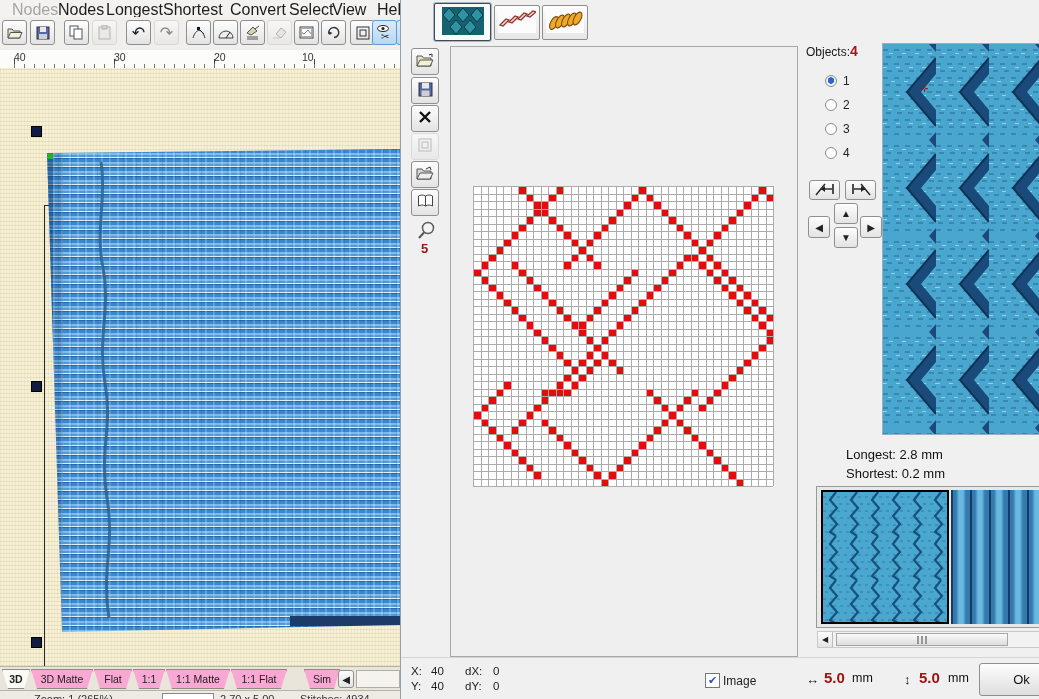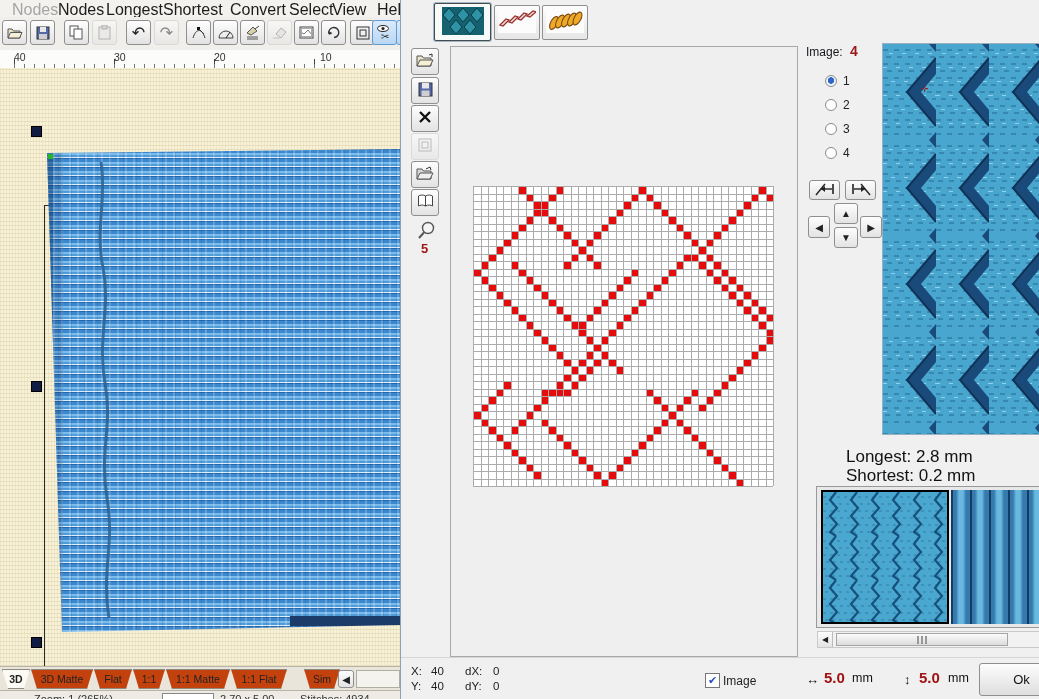--- a/index.html
+++ b/index.html
@@ -34,21 +34,21 @@
      clip-path:polygon(2px 5px,355px 1px,355px 477px,17px 484px);
      background-image:
        linear-gradient(90deg,rgba(16,62,116,.55) 0 8px,rgba(16,62,116,.22) 8px 18px,rgba(0,0,0,0) 18px),
        repeating-linear-gradient(90deg,rgba(255,255,255,.20) 0 2px,rgba(0,0,0,0) 2px 8px),
        repeating-linear-gradient(90deg,rgba(10,50,100,.12) 0 1px,rgba(0,0,0,0) 1px 13px),
        repeating-linear-gradient(0deg,#7bbcec 0 2px,#3c88cf 2px 5px,#2467ad 5px 6px,#ddeefb 6px 7px,#4f9ad8 7px 9px);}
   .darkstrip{position:absolute;left:245px;top:468px;width:110px;height:10px;background:#1b3c69;}
   .origin{position:absolute;left:3px;top:6px;width:5px;height:5px;background:#23b523;}
   .tabbar{position:absolute;left:0;top:666px;width:400px;height:24px;background:#e9e5db;border-top:1px solid #b7b3a8;}
   .vtab{position:absolute;top:2px;height:20px;line-height:20px;text-align:center;font-size:10.5px;color:#222;
-     background:#c2410c;clip-path:polygon(0 0,100% 0,calc(100% - 6px) 100%,6px 100%);
+     background:#f9a8d4;clip-path:polygon(0 0,100% 0,calc(100% - 6px) 100%,6px 100%);
      box-shadow:inset 0 0 0 1px #8d8a80;}
   .vtab.sel{background:#fbfaf5;font-weight:bold;}
   .sbar{position:absolute;left:0;top:690px;width:400px;height:22px;background:#edebe4;border-top:1px solid #b7b3a8;font-size:11px;color:#333;}
   .sbar span{position:absolute;top:2px;}
   
   .dialog{position:absolute;left:400px;top:0;width:639px;height:699px;background:#f0f0f0;
      border-left:1px solid #90a0b5;overflow:hidden;}
   .ptab{position:absolute;border:1px solid #8f8f8f;border-radius:2px;background:linear-gradient(#fdfdfd,#e6e6e6);
         display:flex;align-items:center;justify-content:center;padding:0;}
   .ptab.sel{background:#f6fbfa;border:1px solid #4a4a4a;box-shadow:0 0 0 1px #9fb8c8;}
@@ -56,21 +56,21 @@
       background:linear-gradient(#fdfdfd,#e3e3e3);display:flex;align-items:center;justify-content:center;padding:0;}
   .sidebtn.dis{border-color:#c5c5c5;opacity:.5;}
   .editor{position:absolute;left:49px;top:46px;width:348px;height:611px;background:#efefef;border:1px solid #a8a8a8;box-sizing:border-box;}
   .layers-label{position:absolute;left:405px;top:45px;font-size:12px;color:#16161c;}
   .layers-count{position:absolute;left:449px;top:43px;font-size:14px;font-weight:bold;color:#9c1616;}
   .radio-row{position:absolute;display:flex;align-items:center;gap:6px;font-size:12px;color:#222;}
   .radio{width:12px;height:12px;border-radius:50%;border:1px solid #8a8a8a;background:#fff;box-sizing:border-box;}
   .radio.on{background:radial-gradient(circle at 50% 45%,#2f64c8 0 3px,#eef4fb 3.5px);}
   .navbtn{position:absolute;border:1px solid #8f8f8f;border-radius:3px;background:linear-gradient(#fdfdfd,#e3e3e3);
       display:flex;align-items:center;justify-content:center;font-size:10px;color:#222;padding:0;}
-  .lentext{position:absolute;font-size:17px;color:#111;}
+  .lentext{position:absolute;font-size:13px;color:#111;}
   .prevbox{position:absolute;left:415px;top:486px;width:224px;height:142px;border:1px solid #999;background:#e8e8e8;box-sizing:border-box;}
   .scroll{position:absolute;left:416px;top:631px;width:223px;height:17px;background:#f2f2f2;border:1px solid #c9c9c9;box-sizing:border-box;}
   .coords{position:absolute;font-size:11.5px;color:#222;}
   .mmval{font-weight:bold;color:#a01212;font-size:15px;}
   .mmarrow{font-weight:bold;color:#111;font-size:13px;}
   .mmunit{font-size:12.5px;color:#111;}
   .okbtn{position:absolute;left:578px;top:663px;width:85px;height:33px;border:1px solid #8f8f8f;border-radius:3px;
      background:linear-gradient(#fdfdfd,#dedede);font-size:13px;color:#111;}
   .namefield{position:absolute;left:118px;top:668px;width:168px;height:22px;border:1px solid #7a7a7a;background:#fff;
      font-size:12px;color:#111;padding:2px 5px;box-sizing:border-box;font-family:"Liberation Sans",sans-serif;}
@@ -205,21 +205,21 @@
             </svg>
           </span>
         </button>
       <button class="tbtn act" style="left:396px"></button>
     </div>
 
     <div class="ruler">
       <span style="left:14px">40</span>
       <span style="left:114px">30</span>
       <span style="left:214px">20</span>
-      <span style="left:320px">10</span>
+      <span style="left:302px">10</span>
     </div>
 
     <div class="canvas">
       <div class="selrect"></div>
       <div class="handle" style="left:31px;top:58px"></div>
       <div class="handle" style="left:31px;top:313px"></div>
       <div class="handle" style="left:31px;top:569px"></div>
       <div class="design" style="top:80px">
         <div class="darkstrip"></div>
         <div class="origin"></div>
@@ -606,21 +606,21 @@
           <line y1="278" y2="278" x1="0" x2="300" stroke="#ababab" stroke-width="1"></line>
           <line x1="285.5" x2="285.5" y1="0" y2="300" stroke="#ababab" stroke-width="1"></line>
           <line y1="285.5" y2="285.5" x1="0" x2="300" stroke="#ababab" stroke-width="1"></line>
           <line x1="293" x2="293" y1="0" y2="300" stroke="#ababab" stroke-width="1"></line>
           <line y1="293" y2="293" x1="0" x2="300" stroke="#ababab" stroke-width="1"></line>
           <line x1="300.5" x2="300.5" y1="0" y2="300" stroke="#ababab" stroke-width="1"></line>
           <line y1="300.5" y2="300.5" x1="0" x2="300" stroke="#ababab" stroke-width="1"></line>
         </svg>
     </div>
 
-    <span class="layers-label">Image:</span>
+    <span class="layers-label">Objects:</span>
     <span class="layers-count">4</span>
     <div class="radio-row" style="left:424px;top:74px">
         <span class="radio on"></span>
         <span>1</span>
       </div>
     <div class="radio-row" style="left:424px;top:98px">
         <span class="radio"></span>
         <span>2</span>
       </div>
     <div class="radio-row" style="left:424px;top:122px">

